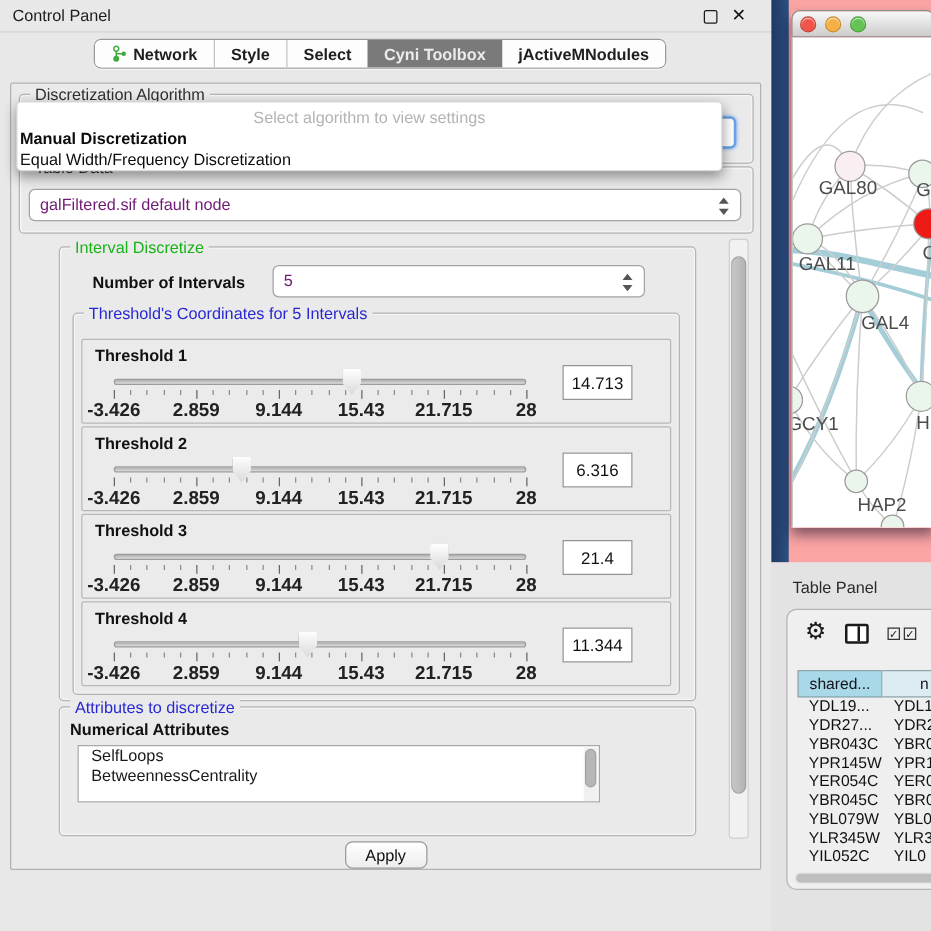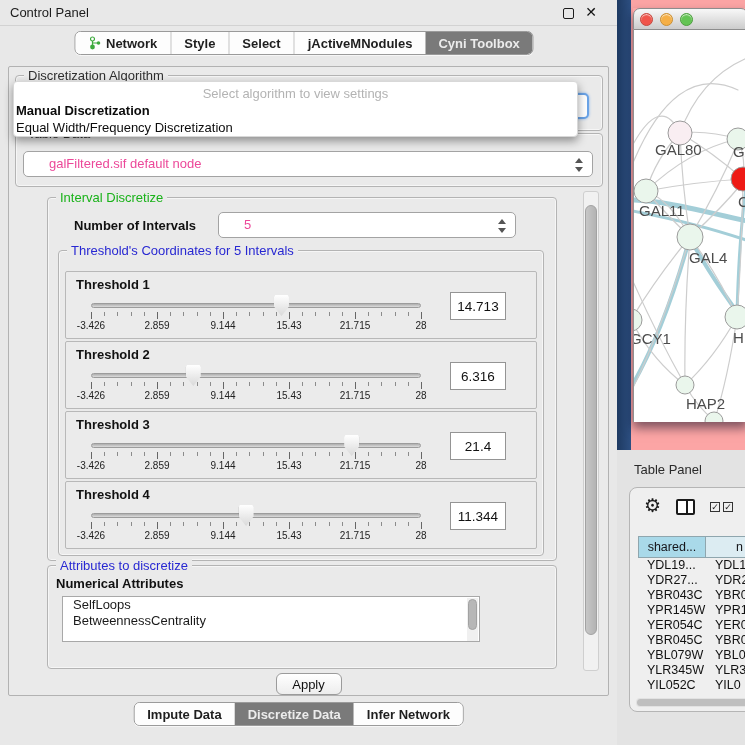--- a/index.html
+++ b/index.html
@@ -19,21 +19,21 @@
   .tab + .tab { border-left:1px solid #c4c4c4; }
   .tab.sel { background:#7a7a7a; color:#ececec; border-left:none; }
   .tab.sel + .tab { border-left:none; }
 
   #cp-body { position:absolute; left:8px; top:66px; width:601px; height:630px; background:#eaeaea; border:1px solid #b2b2b2; border-radius:2px; }
 
   .group { position:absolute; border:1px solid #b4b4b4; border-radius:4px; box-shadow:inset 0 0 0 1px rgba(255,255,255,.55); }
   .group-title { position:absolute; top:-8px; left:8px; padding:0 4px; font-size:13px; background:#eaeaea; white-space:nowrap; }
   .gt-dark { color:#2f2f2f; } .gt-green { color:#19b219; } .gt-blue { color:#2828d2; }
 
-  .combo { position:absolute; height:26px; background:#fff; border:1px solid #a3a3a3; border-radius:5px; font-size:13px; color:#ec4899; line-height:24px; padding-left:25px; }
+  .combo { position:absolute; height:26px; background:#fff; border:1px solid #a3a3a3; border-radius:5px; font-size:13px; color:#701a75; line-height:24px; padding-left:8px; }
   .combo .arrows { position:absolute; right:9px; top:5px; width:8px; height:16px; }
   .combo .arrows i { position:absolute; left:0; width:0; height:0; border-left:4px solid transparent; border-right:4px solid transparent; }
   .combo .arrows i.up { top:1px; border-bottom:5px solid #555; }
   .combo .arrows i.dn { bottom:1px; border-top:5px solid #555; }
   #algo-combo { left:12px; top:26px; width:568px; border:2px solid #6aa3e6; box-shadow:0 0 3px #86b4ec; }
 
   #algo-group { left:6px; top:8px; width:588px; height:56px; }
   #tabledata-group { left:6px; top:66px; width:588px; height:54px; }
   #tabledata-combo { left:14px; top:84px; width:570px; }
 
@@ -45,21 +45,21 @@
   #noi-label { position:absolute; left:26px; top:20px; font-size:13px; font-weight:700; color:#111; }
   #noi-combo { left:170px; top:14px; width:298px; }
   #threshold-group { left:10px; top:52px; width:486px; height:306px;padding-left:40px; }
 
   .th-panel { position:absolute; left:6px; width:472px; height:68px; background:#ebebeb; border:1px solid #b8b8b8; border-radius:2px; }
   .th-title { position:absolute; left:10px; top:5px; font-size:13px; font-weight:700; color:#111; }
   .th-track { position:absolute; left:25px; top:31px; width:330px; height:5px; background:linear-gradient(#aeaeae,#dcdcdc); border:1px solid #9c9c9c; border-radius:3px; }
   .th-thumb { position:absolute; top:23px; width:15px; height:21px; background:linear-gradient(#ffffff,#d9d9d9); clip-path:polygon(8% 0,92% 0,100% 12%,100% 55%,50% 100%,0 55%,0 12%); filter:drop-shadow(0 0 1px #7e7e7e); }
   .th-tick { position:absolute; width:1px; background:#8b8b8b; }
   .th-tick.major { background:#666; }
-  .th-ticklabel { position:absolute; top:48px; transform:translateX(-50%); font-size:10px; font-weight:400; color:#222; }
+  .th-ticklabel { position:absolute; top:48px; transform:translateX(-50%); font-size:15px; font-weight:700; color:#222; }
   .th-value { position:absolute; left:384px; top:20px; width:56px; height:28px; background:#fff; border:1px solid #949494; font-size:13.5px; color:#111; display:flex; align-items:center; justify-content:center; }
 
   #attrs-group { left:32px; top:374px; width:510px; height:104px; }
   #numattr-label { position:absolute; left:8px; top:10px; font-size:13px; font-weight:700; color:#111; }
   #attr-list { position:absolute; left:14px; top:30px; width:418px; height:46px; background:#fff; border:1px solid #a8a8a8; overflow:hidden; }
   #attr-list .li { height:16px; line-height:16px; font-size:13px; color:#1a1a1a; padding-left:10px; white-space:nowrap; }
   #attr-sb { position:absolute; right:1px; top:1px; width:11px; height:43px; background:#f0f0f0; }
   #attr-sb .sb-thumb { position:absolute; left:1px; top:1px; width:9px; height:31px; background:#b7b7b7; border:1px solid #a2a2a2; border-radius:5px; }
 
   #apply-btn { position:absolute; left:50%; transform:translateX(-50%); top:606px; width:66px; height:22px; background:linear-gradient(#ffffff,#ededed); border:1px solid #9b9b9b; border-radius:6px; font-size:13px; color:#111; display:flex; align-items:center; justify-content:center; }
@@ -124,25 +124,25 @@
           <circle cx="10" cy="7" r="1.8" fill="#3faa3f"></circle>
         </svg>
         <span>Network</span>
       </span>
       <span class="tab">
         <span>Style</span>
       </span>
       <span class="tab">
         <span>Select</span>
       </span>
+      <span class="tab sel">
+        <span>Cyni Toolbox</span>
+      </span>
       <span class="tab">
         <span>jActiveMNodules</span>
-      </span>
-      <span class="tab sel">
-        <span>Cyni Toolbox</span>
       </span>
     </div>
 
   <div id="cp-body">
     <div id="algo-group" class="group">
       <span class="group-title gt-dark">Discretization Algorithm</span>
     </div>
     <div id="algo-combo" class="combo">
         <span class="arrows">
           <i class="up"></i>
@@ -346,31 +346,20 @@
       </div>
     </div>
 
     <div id="outer-scrollbar">
         <div class="sb-thumb"></div>
       </div>
 
     <div id="apply-btn">Apply</div>
   </div>
 
-  <div id="bottom-tabs" class="tabstrip">
-      <span class="tab">
-        <span>Impute Data</span>
-      </span>
-      <span class="tab sel">
-        <span>Discretize Data</span>
-      </span>
-      <span class="tab">
-        <span>Infer Network</span>
-      </span>
-    </div>
 
   <div id="algo-popup">
     <div id="popup-hint">Select algorithm to view settings</div>
     <div id="popup-options">
         <div class="popup-opt b" style="top: 21px;">Manual Discretization</div>
         <div class="popup-opt" style="top: 38px;">Equal Width/Frequency Discretization</div>
       </div>
   </div>
 </div>
 

